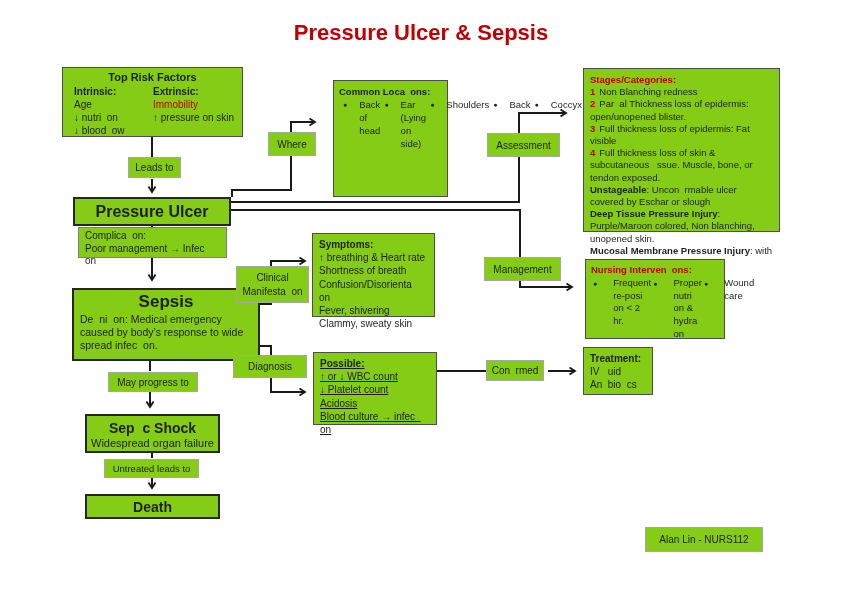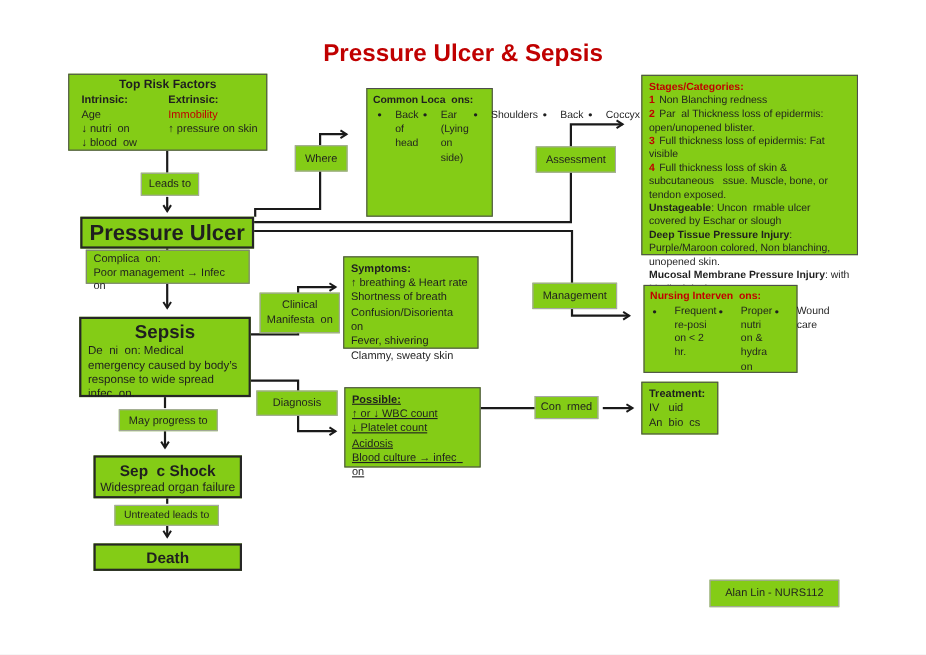--- a/index.html
+++ b/index.html
@@ -3,41 +3,41 @@
 <meta charset="utf-8">
 <style>
   html,body{margin:0;padding:0;background:#fff;}
   .slide{
     position:relative;width:842px;height:595px;background:#ffffff;
     font-family:"Liberation Sans",sans-serif;color:#1f1f1f;
     outline:1px solid #d9d9d9;overflow:hidden;
   }
   .connectors{position:absolute;left:0;top:0;z-index:1;}
   .title{
-    position:absolute;left:0;top:35px;width:842px;text-align:center;
+    position:absolute;left:0;top:20px;width:842px;text-align:center;
     font-size:22px;font-weight:bold;color:#C00000;z-index:2;letter-spacing:0;
   }
   .box{position:absolute;background:#84cc16;z-index:2;box-sizing:border-box;}
   .content{border:1px solid #4d4d4d;}
   .heavy{border:2px solid #262626;}
   .lbl{
     border:1px solid #a6a6a6;display:flex;align-items:center;justify-content:center;
     font-size:10px;text-align:center;line-height:11px;
   }
   .t{white-space:pre-wrap;}
   .b{font-weight:bold;}
   .red{color:#C00000;}
   
   .risk{padding-top:3px;font-size:10px;line-height:13px;}
   .risk .hdr{text-align:center;font-weight:bold;font-size:11px;margin-bottom:1px;}
   .risk .cols{position:relative;height:52px;}
   .risk .col-l{position:absolute;left:11px;top:0;}
   .risk .col-r{position:absolute;left:90px;top:0;}
   
-  .pu-title{font-size:20px;font-weight:bold;text-align:center;line-height:26px;}
+  .pu-title{font-size:16px;font-weight:bold;text-align:center;line-height:26px;}
   .sepsis-title{font-size:17px;font-weight:bold;text-align:center;line-height:20px;margin-top:2px;}
   .sepsis-def{font-size:10.5px;line-height:13px;padding:1px 9px 0 6px;}
   .shock-title{font-size:14px;font-weight:bold;text-align:center;line-height:16px;margin-top:4px;}
   .shock-sub{font-size:11px;text-align:center;line-height:14px;}
   .death-title{font-size:14px;font-weight:bold;text-align:center;line-height:22px;}
   .small-lines{font-size:10px;line-height:12.5px;padding:2px 6px;}
   
   .blist{display:flex;}
   .brow{display:flex;align-items:flex-start;}
   .dot{font-size:7px;line-height:13px;margin-left:4px;flex:0 0 auto;}
@@ -171,21 +171,21 @@
     <div class="hdr t">Stages/Categories:</div>
     <div><span class="num t">1</span><span class="t">Non Blanching redness</span></div>
     <div><span class="num t">2</span><span class="t">Par  al Thickness loss of epidermis: open/unopened blister.</span></div>
     <div><span class="num t">3</span><span class="t">Full thickness loss of epidermis: Fat visible</span></div>
     <div><span class="num t">4</span><span class="t">Full thickness loss of skin &amp; subcutaneous   ssue. Muscle, bone, or tendon exposed.</span></div>
     <div><span class="b t">Unstageable</span><span class="t">: Uncon  rmable ulcer covered by Eschar or slough</span></div>
     <div><span class="b t">Deep Tissue Pressure Injury</span><span class="t">: Purple/Maroon colored, Non blanching, unopened skin.</span></div>
     <div><span class="b t">Mucosal Membrane Pressure Injury</span><span class="t">: with Medical device use.</span></div>
   </div>
 
-  <div class="box heavy" style="left:72px;top:288px;width:156px;height:73px;">
+  <div class="box heavy" style="left:72px;top:288px;width:188px;height:73px;">
     <div class="sepsis-title t">Sepsis</div>
     <div class="sepsis-def t">De  ni  on: Medical emergency caused by body’s response to wide spread infec  on.</div>
   </div>
 
   <div class="box content lines" style="left:312px;top:233px;width:123px;height:84px;">
     <div class="hdr t">Symptoms:</div>
     <div class="t">↑ breathing &amp; Heart rate</div>
     <div class="t">Shortness of breath</div>
     <div class="t">Confusion/Disorienta  on</div>
     <div class="t">Fever, shivering</div>

